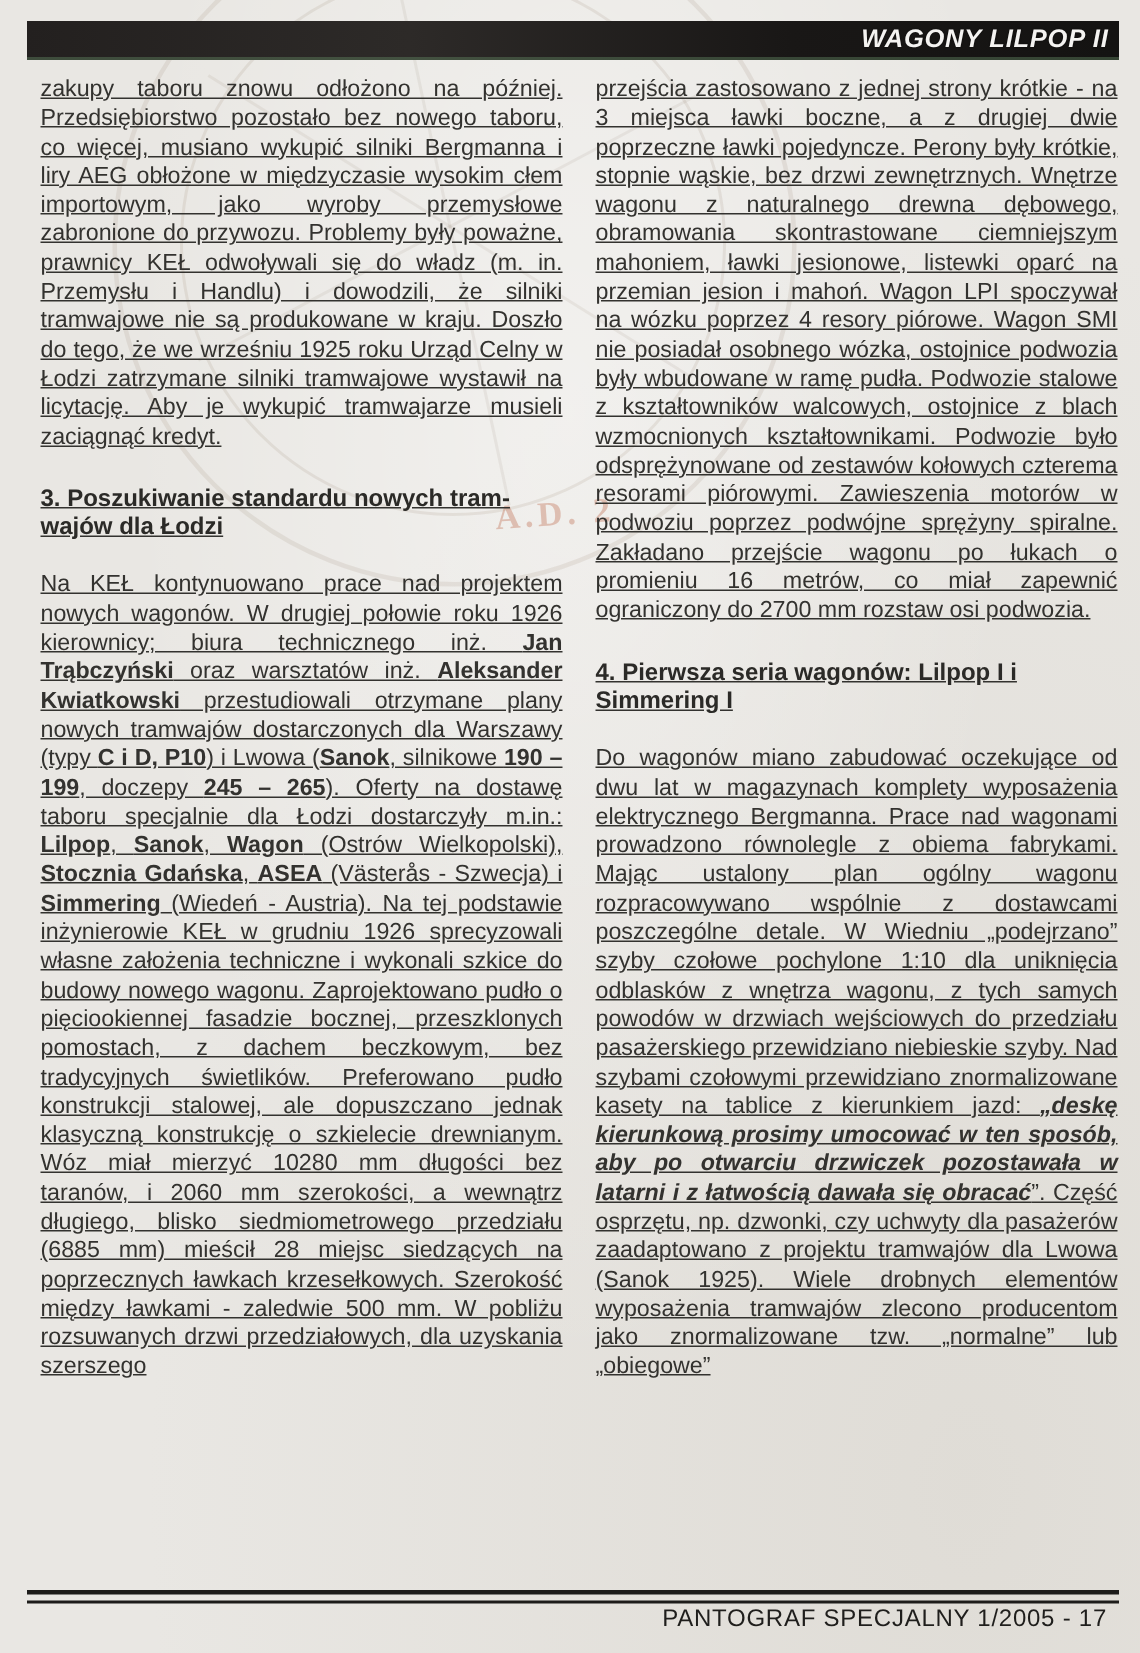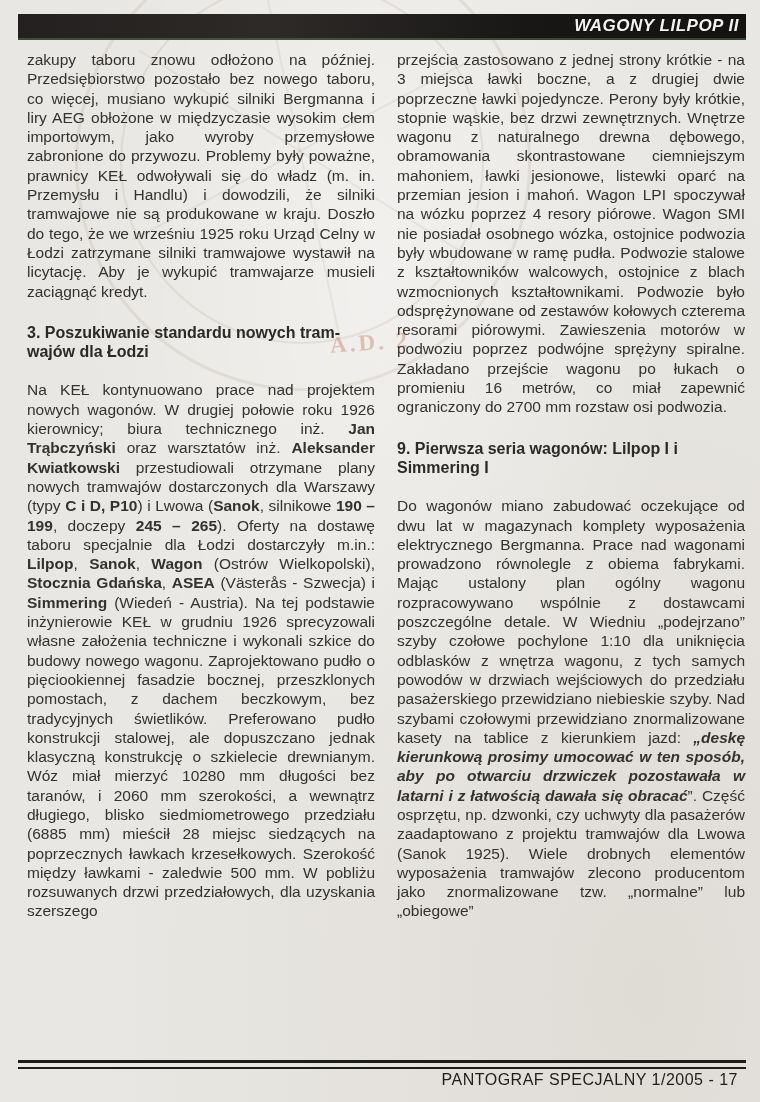--- a/index.html
+++ b/index.html
@@ -81,20 +81,21 @@
     left:27px; right:15px; top:50px;
     display:flex;
     gap:22px;
   }
   .col{
     flex:1 1 0;
     min-width:0;
     font-size:15.5px;
     line-height:19.3px;
     text-align:justify;
+    text-decoration:underline;
   }
   .col p, .col h3{
     margin:0 0 19px 0;
     font-size:15.5px;
     line-height:19.3px;
     font-weight:normal;
   }
   .col h3{
     font-weight:bold;
     font-size:16px;
@@ -143,21 +144,21 @@
   </div>
 
   <div class="columns">
     <div class="col" id="col-left">
         <p><span>zakupy taboru znowu odłożono na później. Przedsiębiorstwo pozostało bez nowego taboru, co więcej, musiano wykupić silniki Bergmanna i liry AEG obłożone w międzyczasie wysokim cłem importowym, jako wyroby przemysłowe zabronione do przywozu. Problemy były poważne, prawnicy KEŁ odwoływali się do władz (m. in. Przemysłu i Handlu) i dowodzili, że silniki tramwajowe nie są produkowane w kraju. Doszło do tego, że we wrześniu 1925 roku Urząd Celny w Łodzi zatrzymane silniki tramwajowe wystawił na licytację. Aby je wykupić tramwajarze musieli zaciągnąć kredyt.</span></p>
         <h3><span class="b">3. Poszukiwanie standardu nowych tram-wajów dla Łodzi</span></h3>
         <p><span>Na KEŁ kontynuowano prace nad projektem nowych wagonów. W drugiej połowie roku 1926 kierownicy;  biura technicznego inż. </span><span class="b">Jan Trąbczyński</span><span>  oraz warsztatów inż. </span><span class="b">Aleksander Kwiatkowski</span><span> przestudiowali otrzymane plany nowych tramwajów dostarczonych dla Warszawy (typy </span><span class="b">C i D, P10</span><span>) i Lwowa (</span><span class="b">Sanok</span><span>, silnikowe </span><span class="b">190 – 199</span><span>, doczepy </span><span class="b">245 – 265</span><span>).  Oferty na dostawę taboru specjalnie dla Łodzi dostarczyły m.in.: </span><span class="b">Lilpop</span><span>, </span><span class="b">Sanok</span><span>, </span><span class="b">Wagon</span><span> (Ostrów Wielkopolski), </span><span class="b">Stocznia Gdańska</span><span>, </span><span class="b">ASEA</span><span> (Västerås - Szwecja) i </span><span class="b">Simmering</span><span> (Wiedeń - Austria). Na tej podstawie inżynierowie KEŁ w grudniu 1926 sprecyzowali własne założenia techniczne i wykonali szkice do budowy nowego wagonu. Zaprojektowano pudło o pięciookiennej fasadzie bocznej, przeszklonych pomostach, z dachem beczkowym, bez tradycyjnych świetlików. Preferowano pudło konstrukcji stalowej, ale dopuszczano jednak klasyczną konstrukcję o szkielecie drewnianym. Wóz miał mierzyć 10280 mm długości bez taranów, i 2060 mm szerokości, a wewnątrz długiego, blisko siedmiometrowego przedziału (6885 mm) mieścił 28 miejsc siedzących na poprzecznych ławkach krzesełkowych. Szerokość między ławkami - zaledwie 500 mm. W pobliżu rozsuwanych drzwi przedziałowych, dla uzyskania szerszego</span></p>
       </div>
     <div class="col" id="col-right">
         <p><span>przejścia zastosowano z jednej strony krótkie - na 3 miejsca ławki boczne, a z drugiej dwie poprzeczne ławki pojedyncze. Perony były krótkie, stopnie wąskie, bez drzwi zewnętrznych. Wnętrze wagonu z naturalnego drewna dębowego, obramowania skontrastowane ciemniejszym mahoniem, ławki jesionowe, listewki oparć na przemian jesion i mahoń. Wagon LPI spoczywał na wózku poprzez 4 resory piórowe. Wagon SMI nie posiadał osobnego wózka, ostojnice podwozia były wbudowane w ramę pudła. Podwozie stalowe z kształtowników walcowych, ostojnice z blach wzmocnionych kształtownikami. Podwozie było odsprężynowane  od zestawów kołowych czterema resorami piórowymi. Zawieszenia motorów w podwoziu poprzez podwójne sprężyny spiralne. Zakładano przejście wagonu po łukach o promieniu 16 metrów, co miał zapewnić ograniczony do 2700 mm rozstaw osi podwozia.</span></p>
-        <h3><span class="b">9. Pierwsza seria wagonów: Lilpop I i Simmering I</span></h3>
+        <h3><span class="b">4. Pierwsza seria wagonów: Lilpop I i Simmering I</span></h3>
         <p><span>Do wagonów miano zabudować oczekujące od dwu lat w magazynach komplety wyposażenia elektrycznego Bergmanna. Prace nad wagonami prowadzono równolegle z obiema fabrykami. Mając ustalony plan ogólny wagonu rozpracowywano wspólnie z dostawcami poszczególne detale. W Wiedniu „podejrzano” szyby czołowe pochylone 1:10 dla uniknięcia odblasków z wnętrza wagonu, z tych samych powodów w drzwiach wejściowych do przedziału pasażerskiego przewidziano niebieskie szyby. Nad szybami czołowymi przewidziano znormalizowane kasety na tablice z kierunkiem jazd: </span><span class="b i">„deskę kierunkową prosimy umocować w ten sposób, aby po otwarciu drzwiczek pozostawała w latarni i z łatwością dawała się obracać</span><span>”. Część osprzętu, np. dzwonki, czy uchwyty dla pasażerów zaadaptowano z projektu tramwajów dla Lwowa (Sanok 1925). Wiele drobnych elementów wyposażenia tramwajów zlecono producentom jako znormalizowane tzw. „normalne” lub „obiegowe”</span></p>
       </div>
   </div>
 
   <div class="footer-rule"></div>
   <div class="footer">
     <span>PANTOGRAF SPECJALNY 1/2005 - 17</span>
   </div>
 
 </div>

